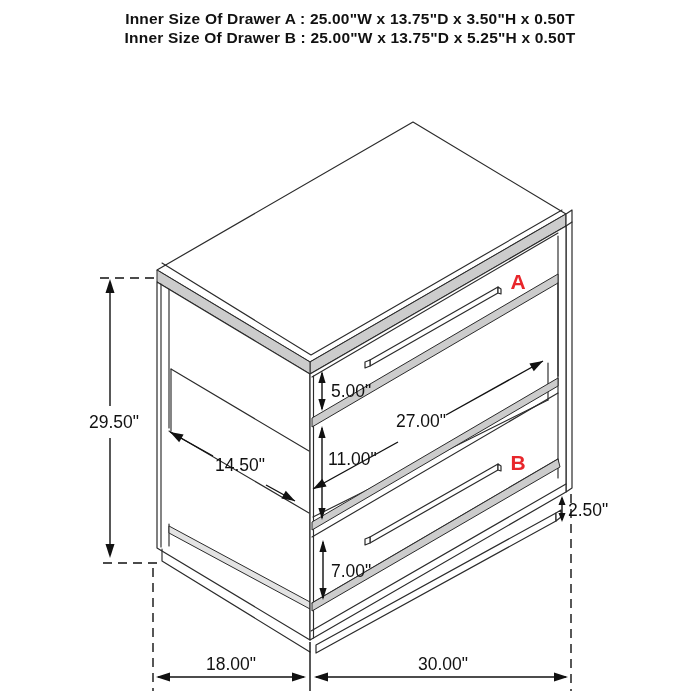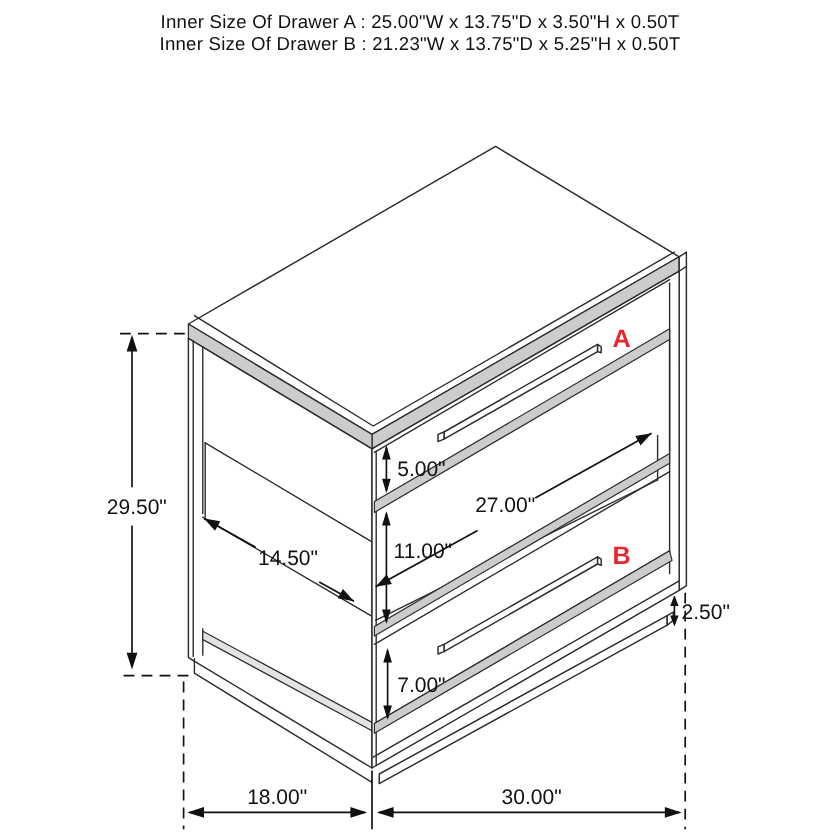--- a/index.html
+++ b/index.html
@@ -1,38 +1,38 @@
 <!DOCTYPE html>
 <html><head>
 <meta charset="utf-8">
 <style>
   html,body{margin:0;padding:0;background:#ffffff;}
   .stage{position:relative;width:700px;height:700px;background:#ffffff;overflow:hidden;
          font-family:"Liberation Sans", sans-serif;}
   .hdr{position:absolute;top:10px;left:0;width:700px;text-align:center;
-       font-weight:400;font-size:15.5px;line-height:18.5px;color:#111;letter-spacing:.2px;}
+       font-weight:700;font-size:15.5px;line-height:18.5px;color:#111;letter-spacing:.2px;}
   svg{position:absolute;top:0;left:0;}
   .edge{fill:none;stroke:#2b2b2b;stroke-width:1.15;stroke-linejoin:round;stroke-linecap:round;}
   .face{fill:#ffffff;stroke:#2b2b2b;stroke-width:1.2;stroke-linejoin:round;}
   .band{fill:#cccccc;stroke:#2b2b2b;stroke-width:1;stroke-linejoin:round;}
   .band-lt{fill:#e3e3e3;stroke:#2b2b2b;stroke-width:1;}
   .dim{stroke:#111;stroke-width:1.4;fill:none;}
   .dimdash{stroke:#111;stroke-width:1.4;fill:none;stroke-dasharray:9 6;}
   .ah{fill:#111;stroke:none;}
   .dimtext{fill:#111;font-family:"Liberation Sans",sans-serif;font-size:17.5px;font-weight:400;}
   .redletter{fill:#e8262b;font-family:"Liberation Sans",sans-serif;font-size:21px;font-weight:700;}
 </style>
 </head>
 <body>
 
 <div class="stage">
 
   <div class="hdr">
     <div>Inner Size Of Drawer A : 25.00"W x 13.75"D x 3.50"H x 0.50T</div>
-    <div>Inner Size Of Drawer B : 21.23"W x 13.75"D x 5.25"H x 0.50T</div>
+    <div>Inner Size Of Drawer B : 25.00"W x 13.75"D x 5.25"H x 0.50T</div>
   </div>
 
   <svg width="700" height="700" viewBox="0 0 700 700">
 
     <g>
 
       <g>
         <polygon class="face" points="310,362 566,214 413,122 157,270"></polygon>
         <polyline class="edge" points="562,210 311,355 162,263" stroke-width="0.9"></polyline>
         <polygon class="band" points="310,362 566,214 566,226 310,374"></polygon>

